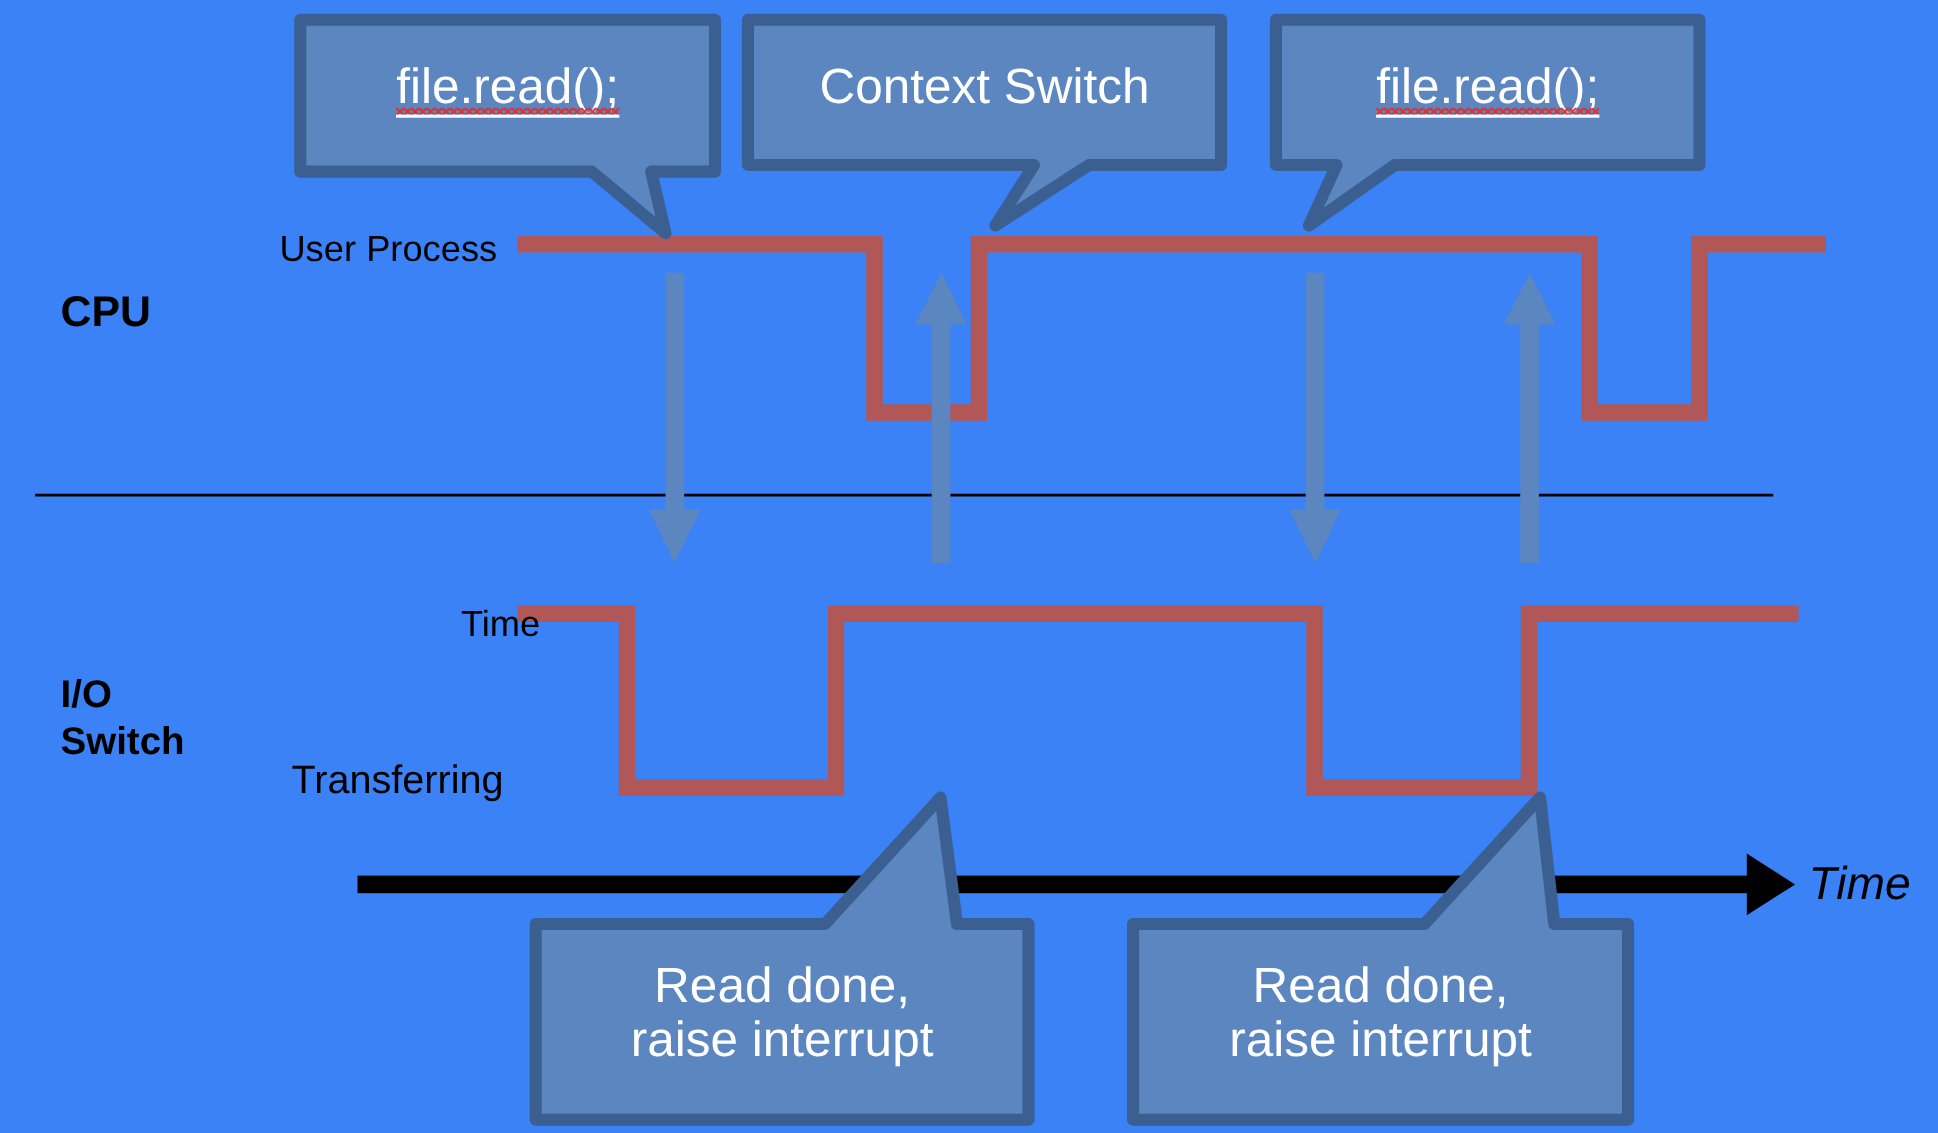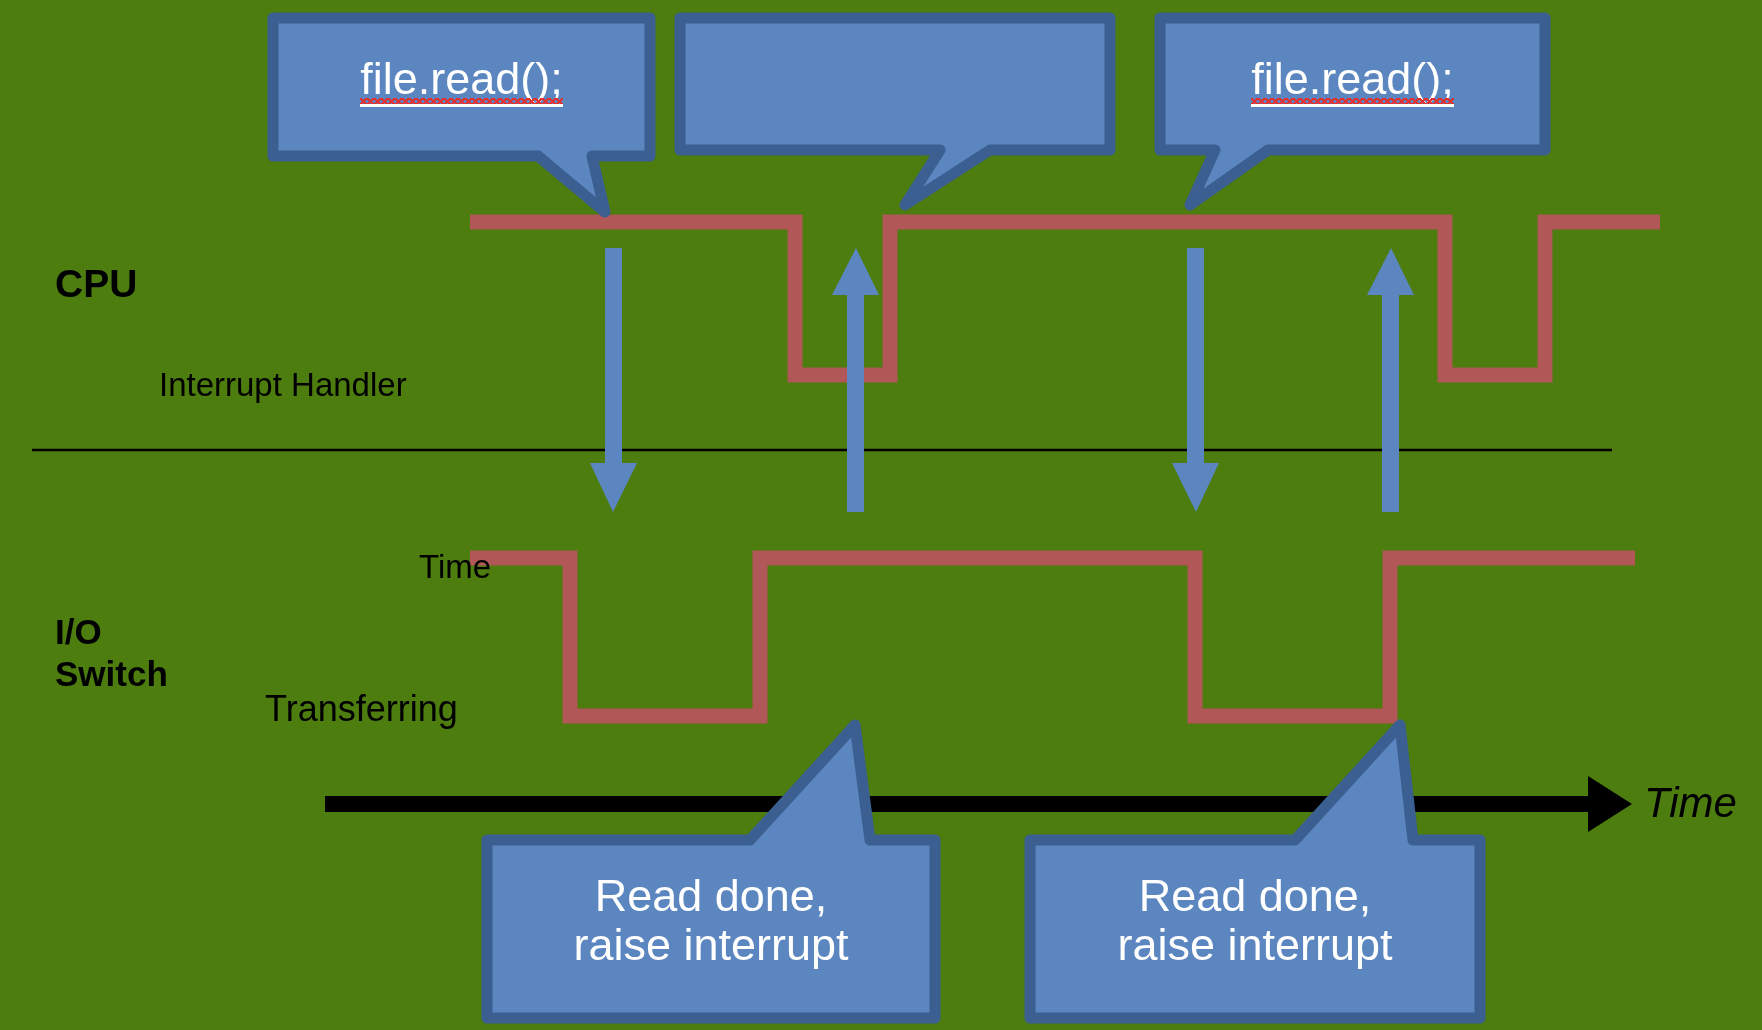--- a/index.html
+++ b/index.html
@@ -1,17 +1,17 @@
 <!DOCTYPE html>
 <html><head>
 <meta charset="utf-8">
 <style>
   html,body{margin:0;padding:0;background:#ffffff;}
   body{width:1762px;height:1030px;font-family:"Liberation Sans",sans-serif;overflow:hidden;}
-  #stage{position:relative;width:1762px;height:1030px;background:#4d7c0f;}
+  #stage{position:relative;width:1762px;height:1030px;background:#3b82f6;}
   svg.layer{position:absolute;left:0;top:0;width:1762px;height:1030px;}
 
   .lbl{position:absolute;color:#000;white-space:nowrap;}
   .lbl-user{font-size:33px;left:254px;top:207px;}
   .lbl-ih{font-size:33px;left:159px;top:366px;}
   .lbl-cpu{font-size:39px;font-weight:bold;left:55px;top:262px;}
   .lbl-idle{font-size:33px;left:419px;top:548px;}
   .lbl-trans{font-size:36px;left:265px;top:688px;}
   .lbl-io1{font-size:35px;font-weight:bold;left:55px;top:612px;}
   .lbl-io2{font-size:35px;font-weight:bold;left:55px;top:654px;}
@@ -88,36 +88,37 @@
 
     <g>
       <path d="M1030,840 H1295 L1400,725 L1413,840 H1480 V1018 H1030 Z" fill="#5b86bf" stroke="#3b5f91" stroke-width="11" stroke-linejoin="round"></path>
     </g>
   </svg>
 
   <div class="callout-text ct-big" style="left:273px;top:55px;width:377px;">
     <span class="squig">file.read();</span>
   </div>
 
+  <div class="callout-text ct-big" style="left:680px;top:55px;width:430px;">Context Switch</div>
 
   <div class="callout-text ct-big" style="left:1160px;top:55px;width:385px;">
     <span class="squig">file.read();</span>
   </div>
 
   <div class="callout-text ct-big" style="left:487px;top:872px;width:448px;">
     <div>Read done,</div>
     <div>raise interrupt</div>
   </div>
 
   <div class="callout-text ct-big" style="left:1030px;top:872px;width:450px;">
     <div>Read done,</div>
     <div>raise interrupt</div>
   </div>
 
-  <div class="lbl lbl-ih">Interrupt Handler</div>
+  <div class="lbl lbl-user">User Process</div>
   <div class="lbl lbl-cpu">CPU</div>
 
   <div class="lbl lbl-idle">Time</div>
   <div class="lbl lbl-trans">Transferring</div>
   <div class="lbl lbl-io1">I/O</div>
   <div class="lbl lbl-io2">Switch</div>
 
   <div class="lbl lbl-time">Time</div>
 
 </div>

